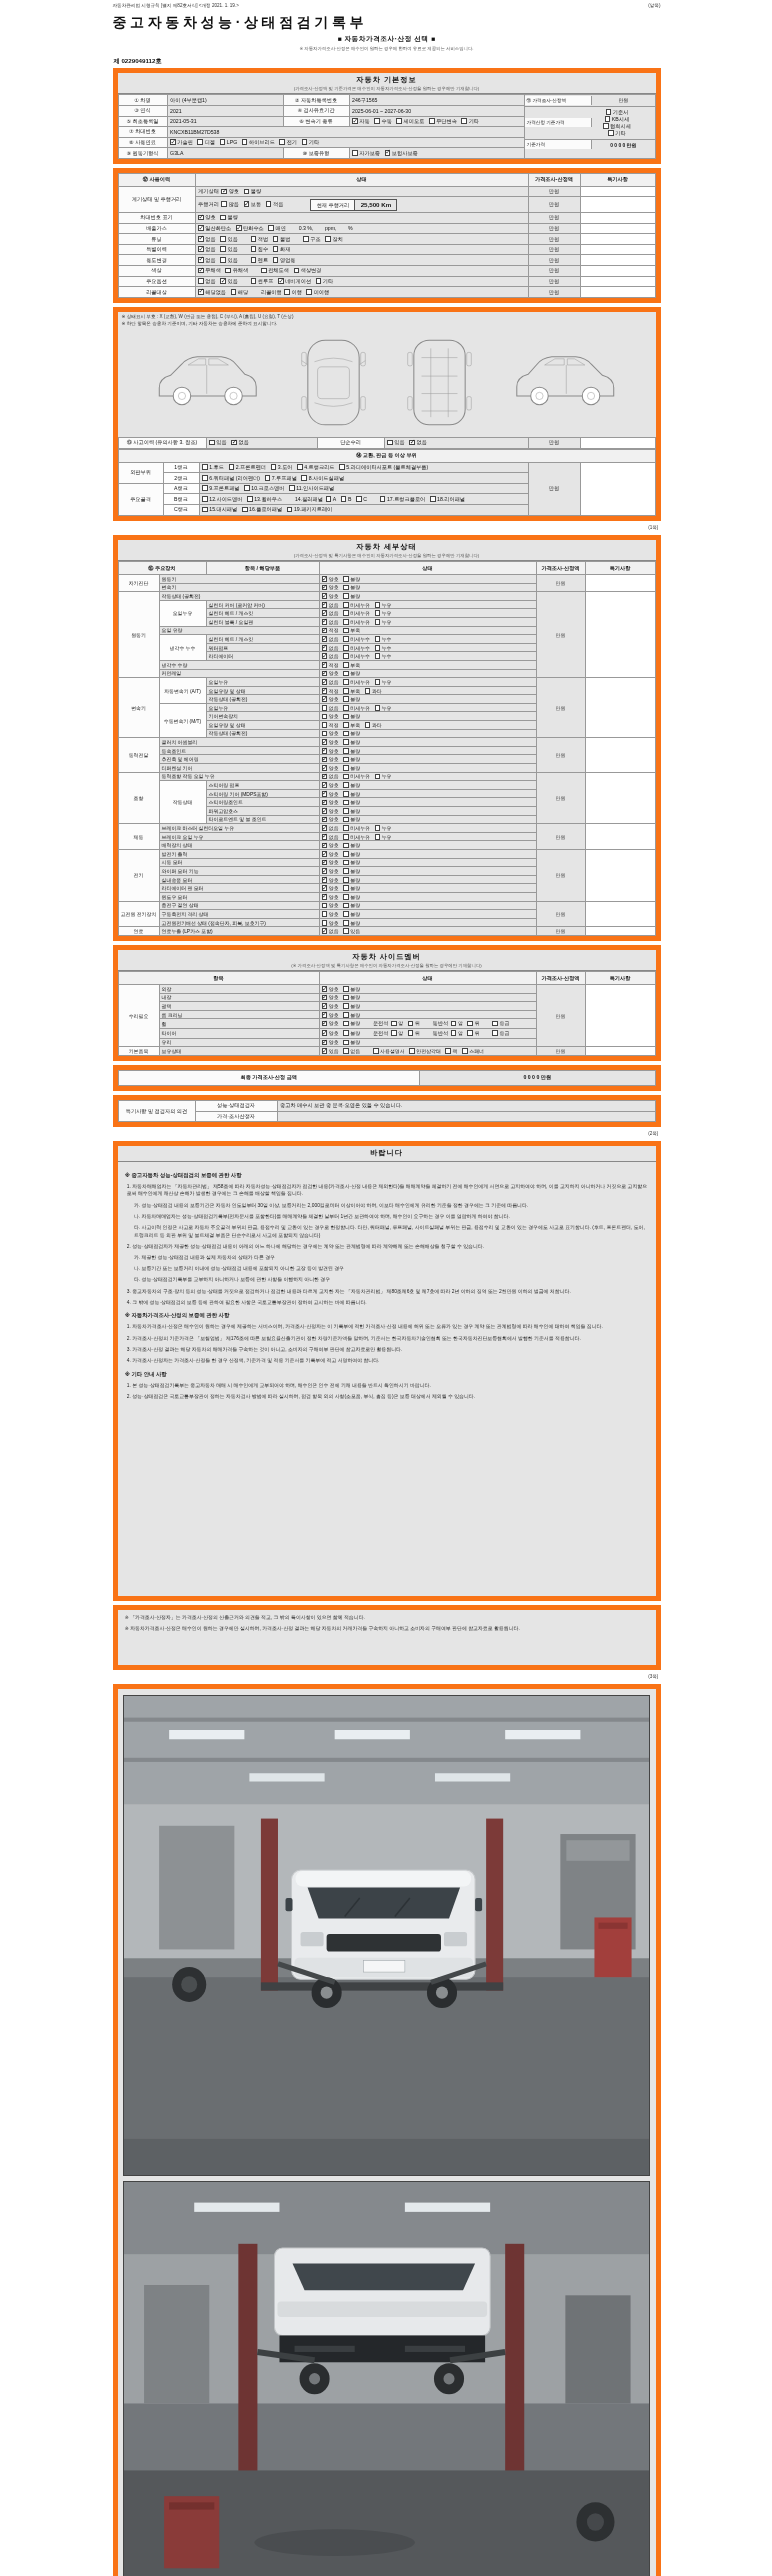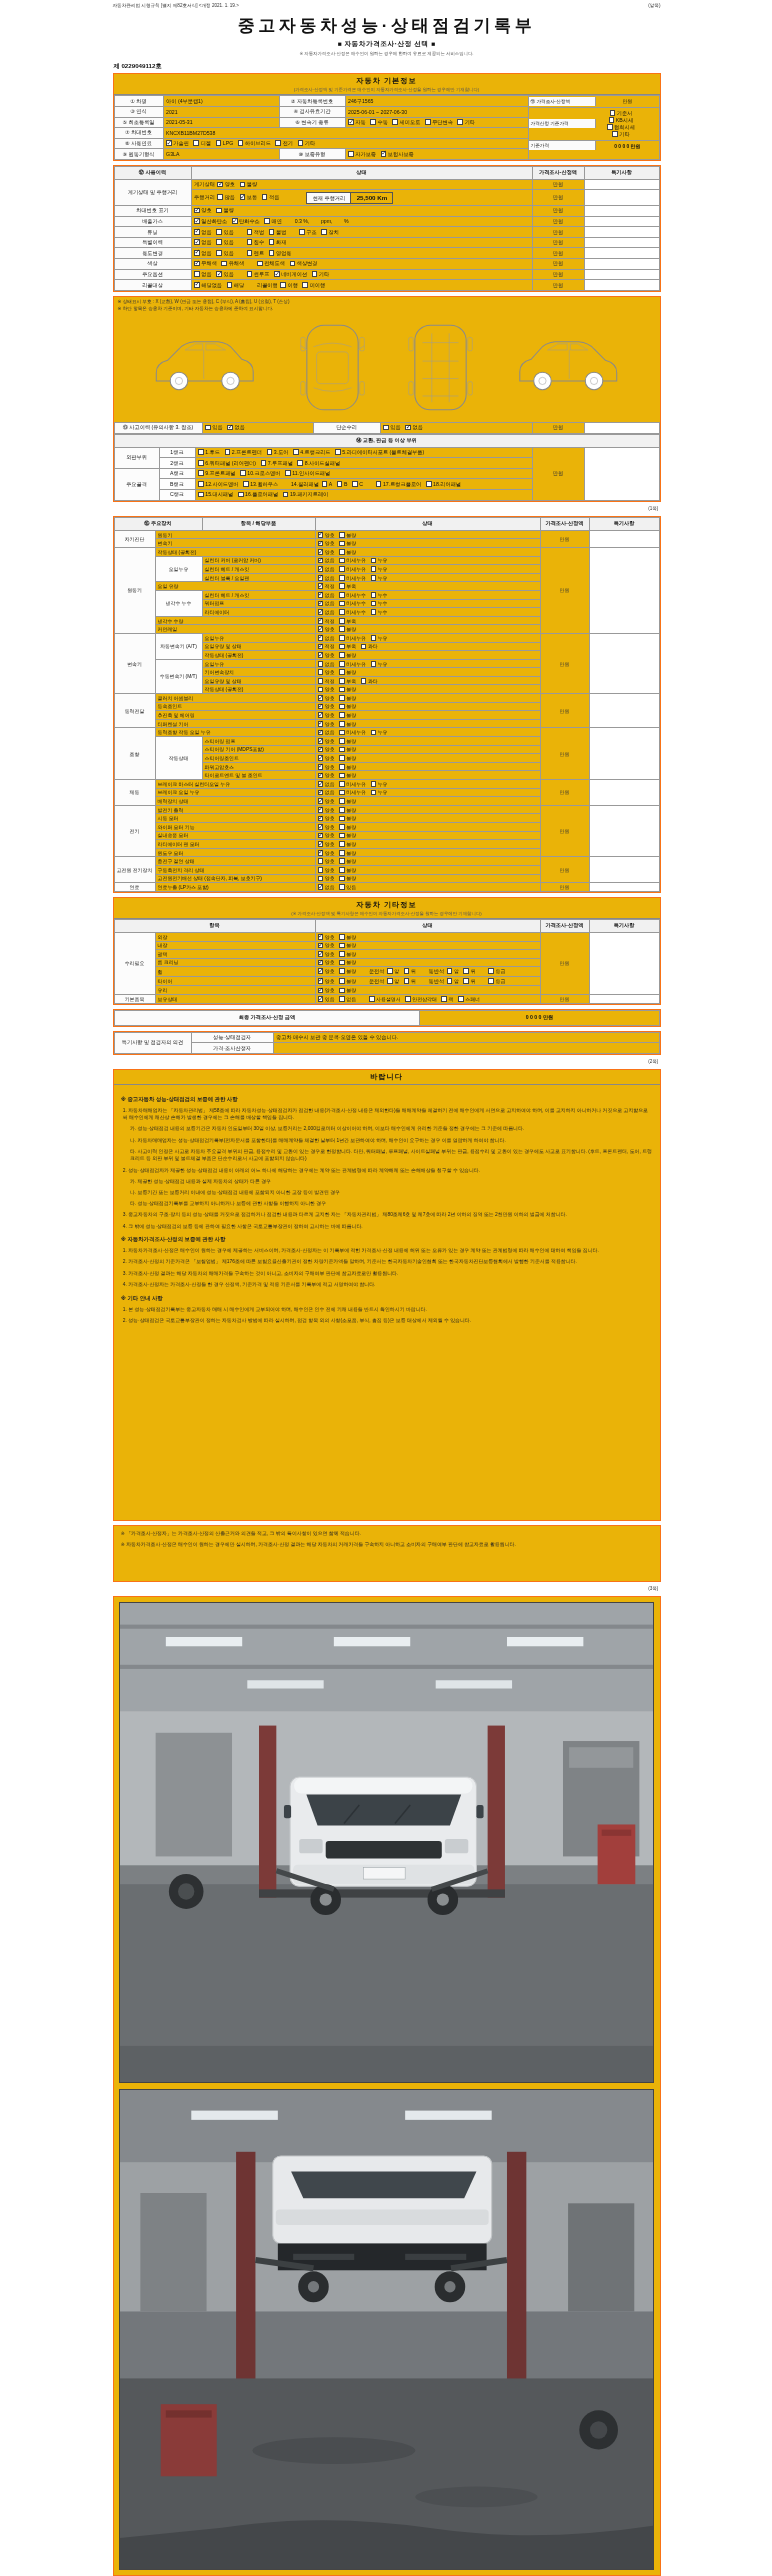--- a/index.html
+++ b/index.html
@@ -1,23 +1,23 @@
 <!DOCTYPE html>
 <html style="font-size:8.2px"><head>
 <meta charset="utf-8">
 <style>
   html,body{margin:0;padding:0;background:#fff;}
   body{width:773px;min-height:2576px;font-family:"Liberation Sans","DejaVu Sans",sans-serif;color:#111;}
   .page{width:548px;margin:0 auto;padding-top:3.1px;}
   .top-note{font-size:4.6px;color:#333;display:flex;justify-content:space-between;}
-  .title{font-size:17px;font-weight:bold;text-align:center;letter-spacing:3.6px;margin-top:6.2px;}
+  .title{font-size:14px;font-weight:bold;text-align:left;letter-spacing:3.6px;margin-top:6.2px;}
   .subtitle{font-size:6.7px;font-weight:bold;text-align:center;margin-top:3.1px;letter-spacing:0.5px;}
   .sub-note{font-size:4.4px;text-align:center;color:#555;margin-top:1.5px;}
   .doc-no{font-size:6.2px;font-weight:bold;margin:6.2px 0 2.1px 1px;}
-  .box{border:1px solid #f97316;margin-bottom:4.1px;background:#eab308;}
+  .box{border:5px solid #f97316;margin-bottom:4.1px;background:#e5e5e5;}
   .sec-head{border-bottom:0.5px solid #888;padding:2.1px 3.1px;text-align:center;}
   .sec-title{font-size:7.2px;font-weight:bold;letter-spacing:1px;}
   .sec-note{font-size:4.4px;color:#555;margin-top:1px;}
   table.tbl{width:100%;border-collapse:collapse;table-layout:fixed;}
   .tbl td,.tbl th{border:0.5px solid #999;font-size:5.2px;padding:1.3px 2.6px;vertical-align:middle;word-break:keep-all;}
   .tbl th{background:#f1f1f1;font-weight:bold;text-align:center;height:9.3px;}
   .tbl td.lab{background:#fbfbfb;text-align:center;}
   .tbl td.glab{text-align:center;background:#fcfcfc;}
   .tbl td.slab{text-align:center;background:#fdfdfd;}
   .tbl td.ilab{text-align:left;}
@@ -326,20 +326,24 @@
           <tr>
             <td class="slab">C랭크</td>
             <td><span class="clusters"><span class="cluster"><span class="opt"><span class="cb"></span><span class="ol">15.대시패널</span></span><span class="opt"><span class="cb"></span><span class="ol">16.플로어패널</span></span><span class="opt"><span class="cb"></span><span class="ol">19.패키지트레이</span></span></span></span></td>
           </tr>
         </tbody>
     </table>
   </div>
   <div class="page-mark">(1쪽)</div>
 
   <div class="box">
+    <div class="sec-head">
+      <span class="sec-title">자동차 세부상태</span>
+      <div class="sec-note">(가격조사·산정액 및 특기사항은 매수인이 자동차가격조사·산정을 원하는 경우에만 기재합니다)</div>
+    </div>
     <table class="tbl detail-tbl">
       <colgroup>
           <col style="width:41px">
           <col style="width:47px">
           <col style="width:113px">
           <col>
           <col style="width:49px">
           <col style="width:70px">
         </colgroup>
       <thead>
@@ -551,21 +555,21 @@
             <td><span class="clusters"><span class="cluster"><span class="opt"><span class="cb on"></span><span class="ol">없음</span></span><span class="opt"><span class="cb"></span><span class="ol">있음</span></span></span></span></td>
             <td class="price" rowspan="1">만원</td>
             <td class="note" rowspan="1"></td>
           </tr>
         </tbody>
     </table>
   </div>
 
   <div class="box">
     <div class="sec-head">
-      <span class="sec-title">자동차 기타정보</span>
+      <span class="sec-title">자동차 사이드멤버</span>
       <div class="sec-note">(※ 가격조사·산정액 및 특기사항은 매수인이 자동차가격조사·산정을 원하는 경우에만 기재합니다)</div>
     </div>
     <table class="tbl detail-tbl">
       <colgroup>
           <col style="width:41px">
           <col style="width:47px">
           <col style="width:113px">
           <col>
           <col style="width:49px">
           <col style="width:70px">

